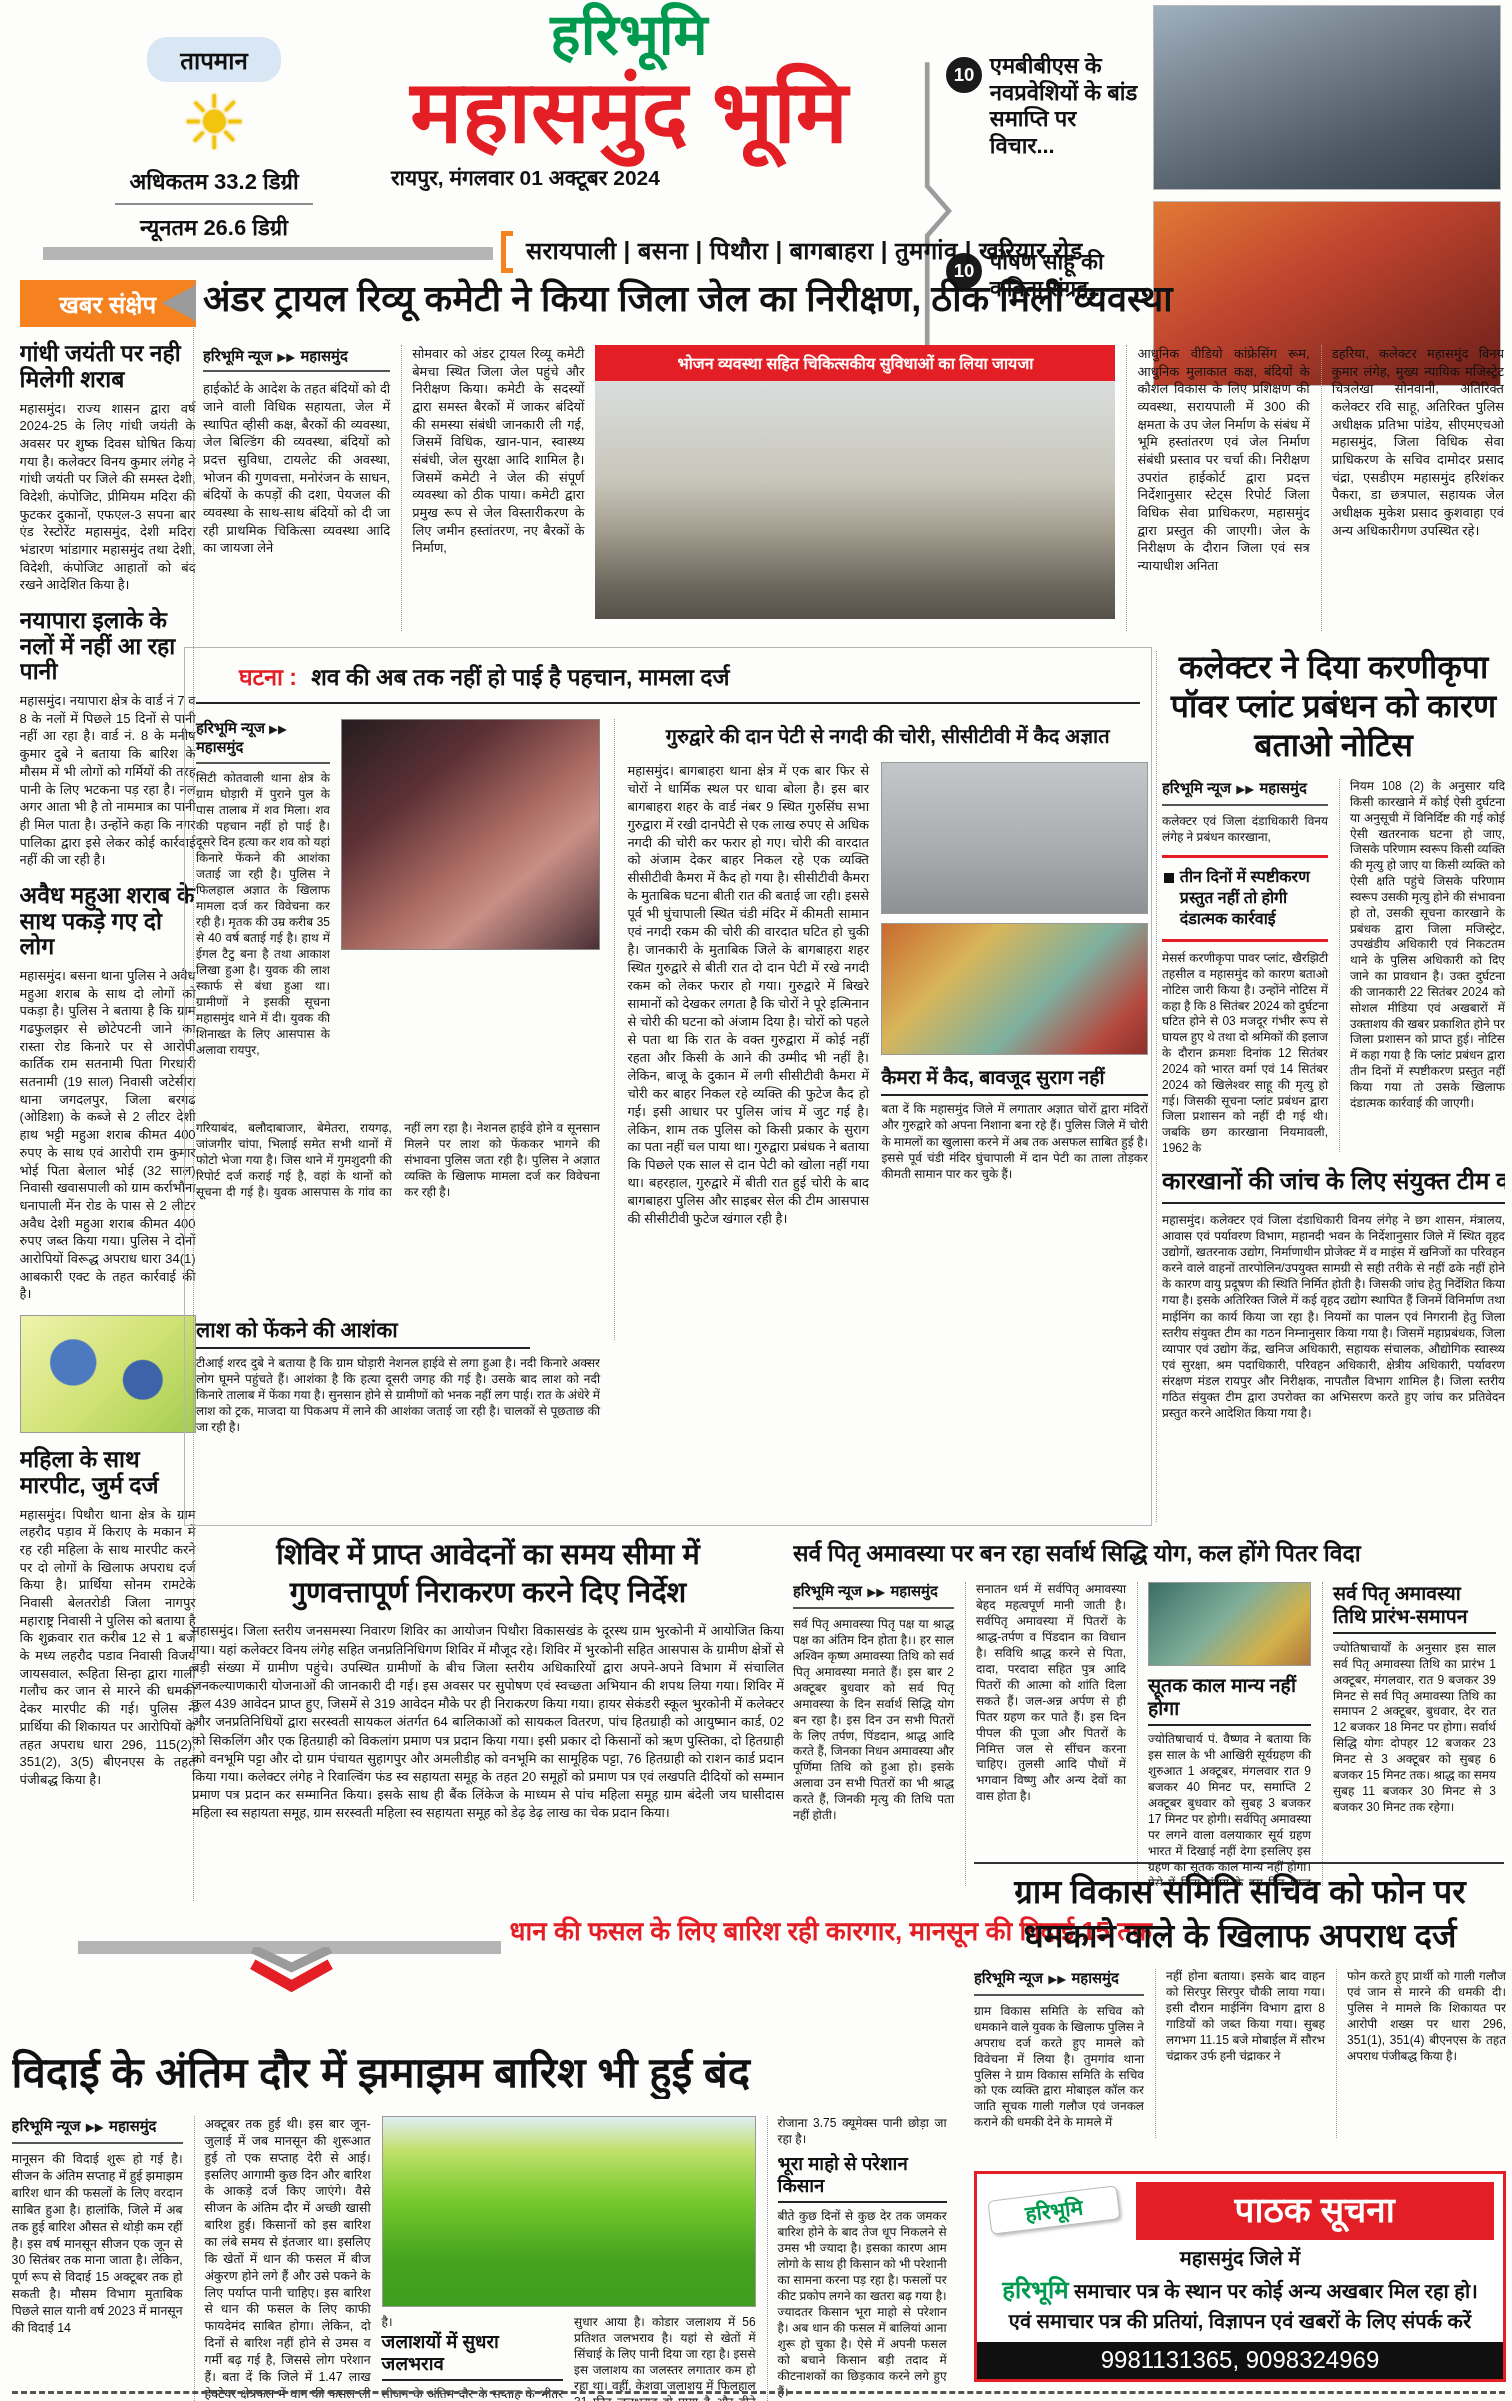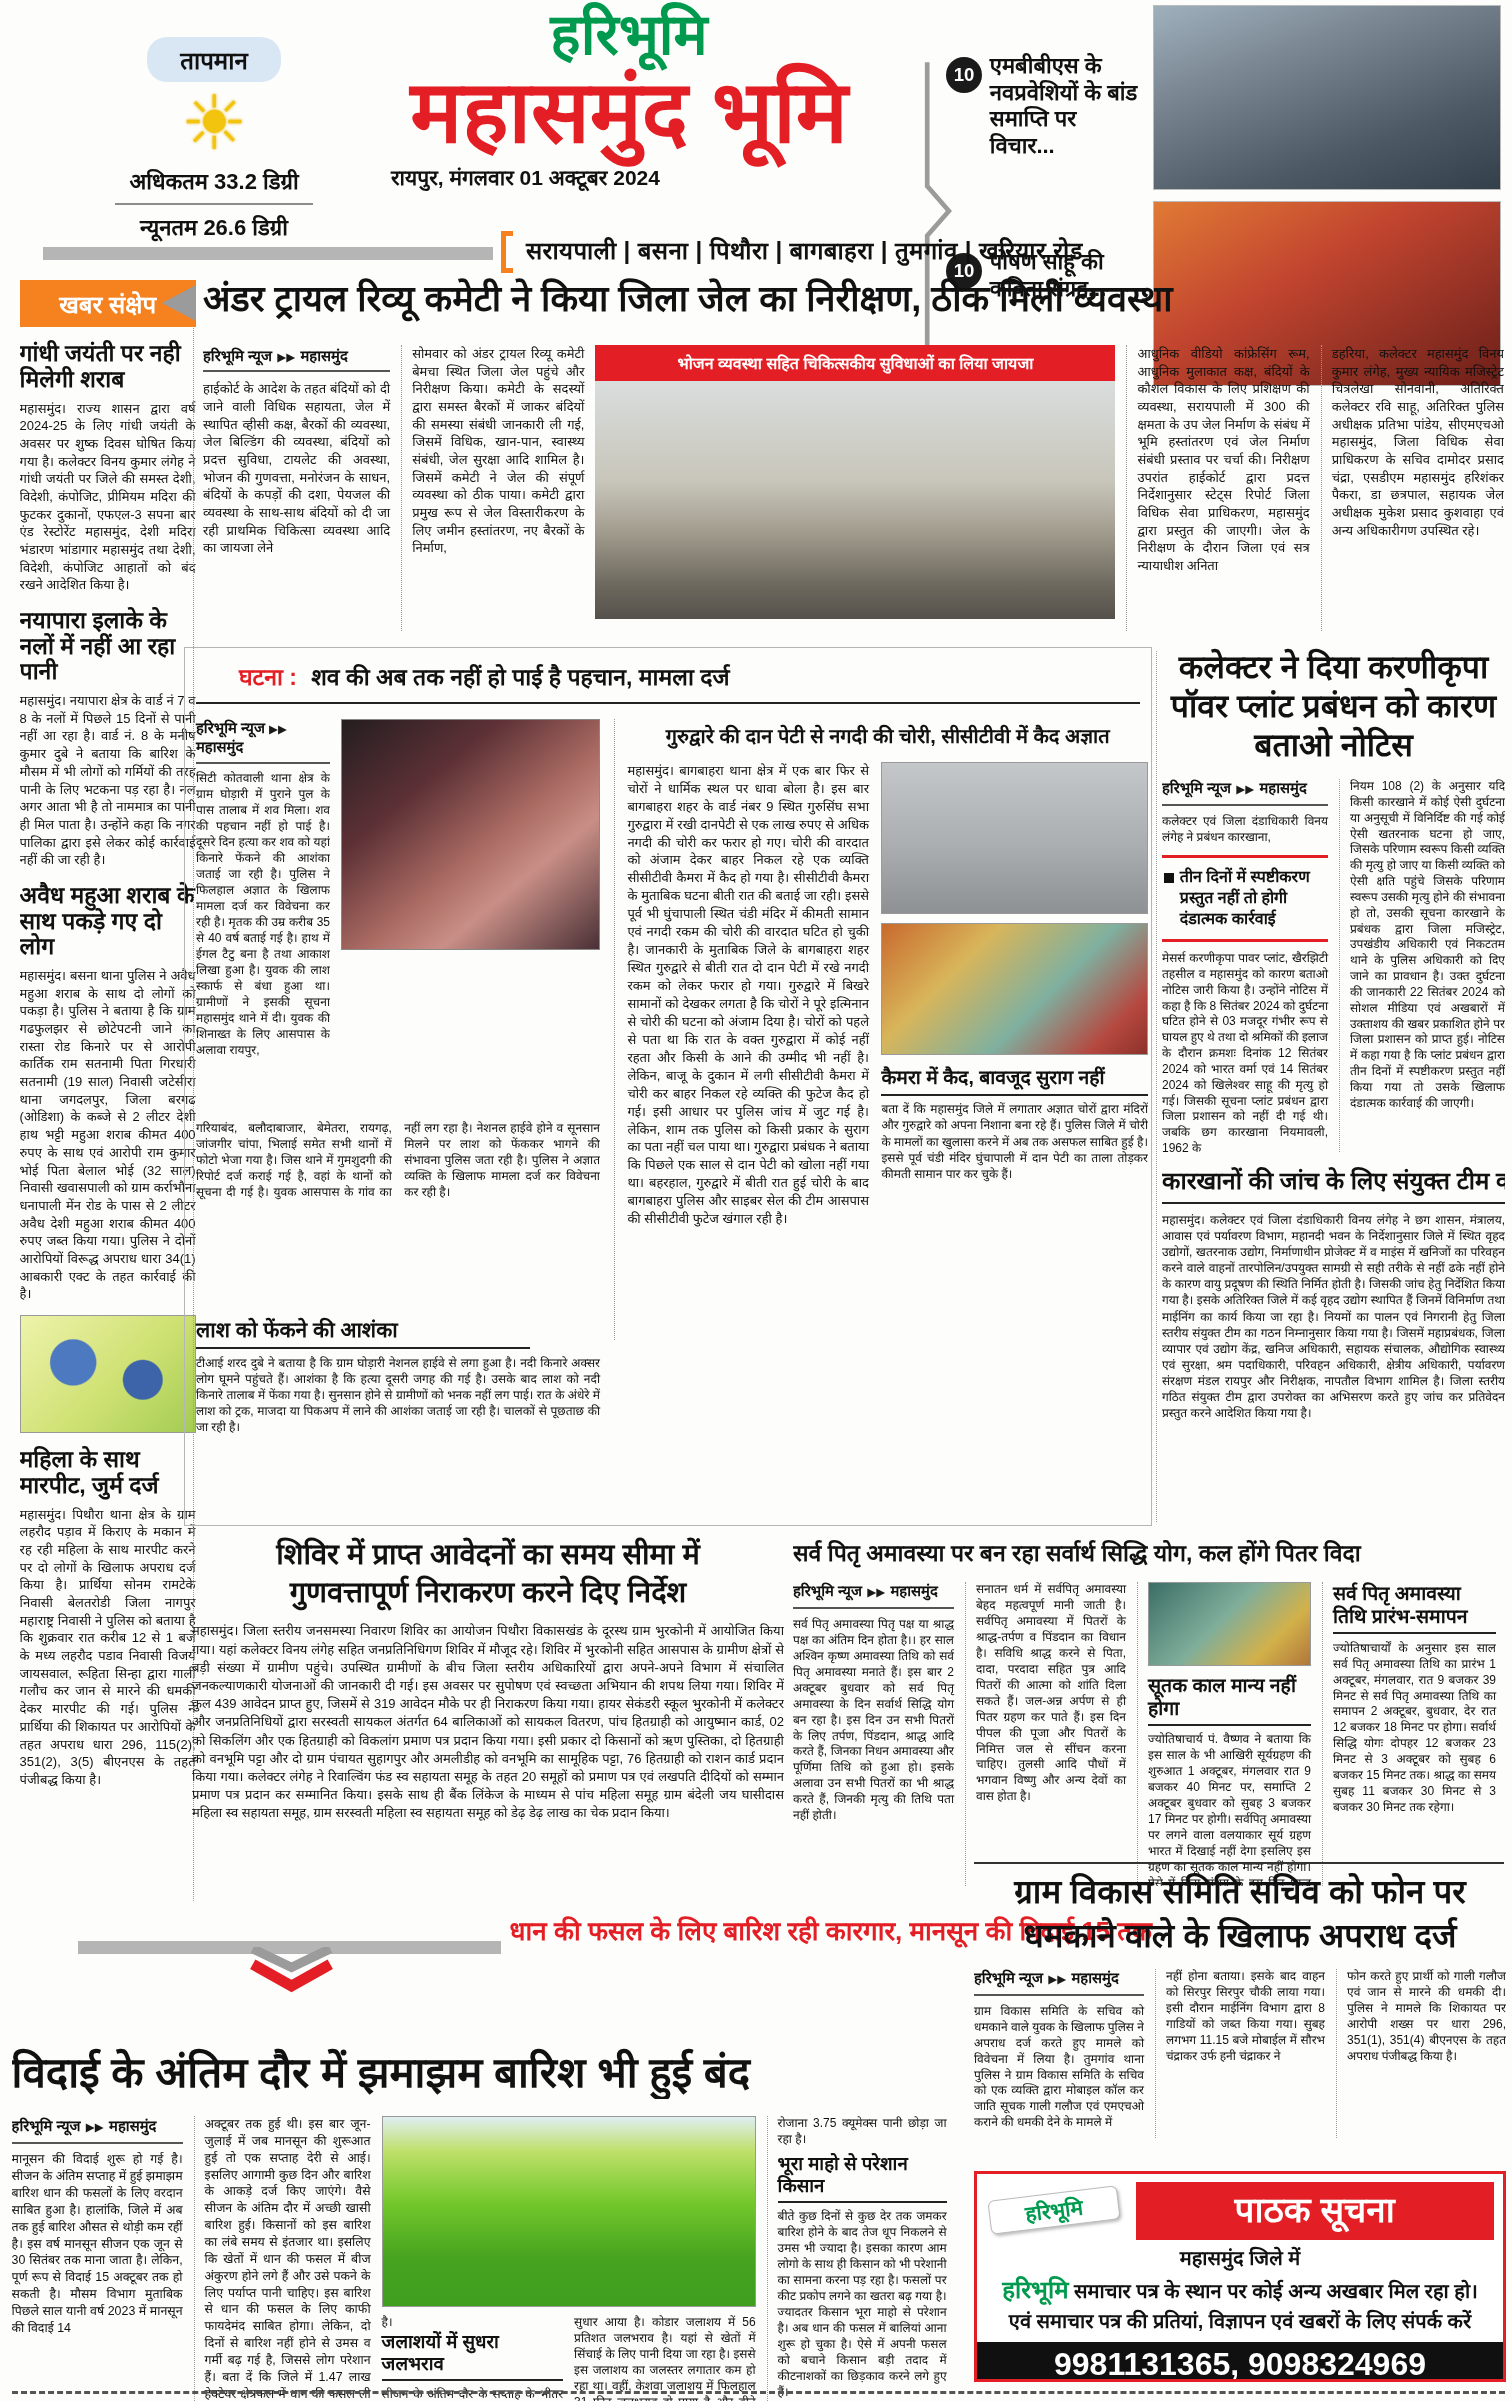--- a/index.html
+++ b/index.html
@@ -141,21 +141,21 @@
   .rnotice{left:974px;top:2171px;width:532px;height:211px;border:3.1px solid #e31e24;background:#fff;}
   .rn-head{display:flex;align-items:center;gap:9.3px;padding:7.8px 9.3px 3.1px;}
   .rn-logo{width:140px;height:47px;position:relative;}
   .rn-logo .roll{position:absolute;left:3.1px;top:6.2px;width:130px;height:34px;background:#fff;
                  border:0.8px solid #bbb;border-radius:6.2px;transform:rotate(-7deg);
                  box-shadow:1.6px 2.3px 3.1px rgba(0,0,0,.25);display:flex;align-items:center;justify-content:center;
                  font-size:21px;font-weight:800;color:#009a4e;}
   .rn-title{flex:1;background:#e31e24;color:#fff;font-size:35px;font-weight:800;text-align:center;padding:3.1px 0 7.8px;}
   .rn-body{text-align:center;font-size:20px;font-weight:800;line-height:1.42;padding:1.6px 15.5px;}
   .rn-body .green{color:#009a4e;font-size:24px;}
-  .rn-phones{background:#101010;color:#fff;font-size:32px;font-weight:700;text-align:center;padding:4.7px 0 7.8px;margin-top:4.7px;}
+  .rn-phones{background:#101010;color:#fff;font-size:24px;font-weight:400;text-align:center;padding:4.7px 0 7.8px;margin-top:4.7px;}
   .bottom-dash{left:11.6px;top:2391px;width:1493px;border-top:3.1px dashed #555;}
   .vline2{left:1156px;top:651px;height:871px;border-left:1.6px dotted #9a9a9a;}
 </style>
 </head>
 <body>
 
 <div id="page" data-name="newspaper-page">
 
   <div class="abs weather" data-name="weather-box">
     <div class="w-pill" data-name="weather-title">तापमान</div>
@@ -378,21 +378,21 @@
       <div data-name="threat-headline-line1">ग्राम विकास समिति सचिव को फोन पर</div>
       <div data-name="threat-headline-line2">धमकाने वाले के खिलाफ अपराध दर्ज</div>
     </div>
     <div class="th-cols">
       <div class="th-c" data-name="threat-col-1">
         <div class="byline" data-name="byline">
           <span data-name="byline-agency">हरिभूमि न्यूज</span>
           <span class="arr" data-name="byline-arrows-icon">▶▶</span>
           <span data-name="byline-location">महासमुंद</span>
         </div>
-        <div class="just" data-name="threat-text-1">ग्राम विकास समिति के सचिव को धमकाने वाले युवक के खिलाफ पुलिस ने अपराध दर्ज करते हुए मामले को विवेचना में लिया है। तुमगांव थाना पुलिस ने ग्राम विकास समिति के सचिव को एक व्यक्ति द्वारा मोबाइल कॉल कर जाति सूचक गाली गलौज एवं एमएचओ कराने की धमकी देने के मामले में</div>
+        <div class="just" data-name="threat-text-1">ग्राम विकास समिति के सचिव को धमकाने वाले युवक के खिलाफ पुलिस ने अपराध दर्ज करते हुए मामले को विवेचना में लिया है। तुमगांव थाना पुलिस ने ग्राम विकास समिति के सचिव को एक व्यक्ति द्वारा मोबाइल कॉल कर जाति सूचक गाली गलौज एवं जनकल कराने की धमकी देने के मामले में</div>
       </div>
       <div class="th-c dotl just" data-name="threat-col-2">नहीं होना बताया। इसके बाद वाहन को सिरपुर सिरपुर चौकी लाया गया। इसी दौरान माईनिंग विभाग द्वारा 8 गाडियों को जब्त किया गया। सुबह लगभग 11.15 बजे मोबाईल में सौरभ चंद्राकर उर्फ हनी चंद्राकर ने</div>
       <div class="th-c dotl just" data-name="threat-col-3">फोन करते हुए प्रार्थी को गाली गलौज एवं जान से मारने की धमकी दी। पुलिस ने मामले कि शिकायत पर आरोपी शख्स पर धारा 296, 351(1), 351(4) बीएनएस के तहत अपराध पंजीबद्ध किया है।</div>
     </div>
   </div>
 
   <div class="abs rnotice clip" data-name="reader-notice-box">
     <div class="rn-head">
       <div class="rn-logo" data-name="haribhoomi-logo">
         <div class="roll" data-name="haribhoomi-logo-text">हरिभूमि</div>

